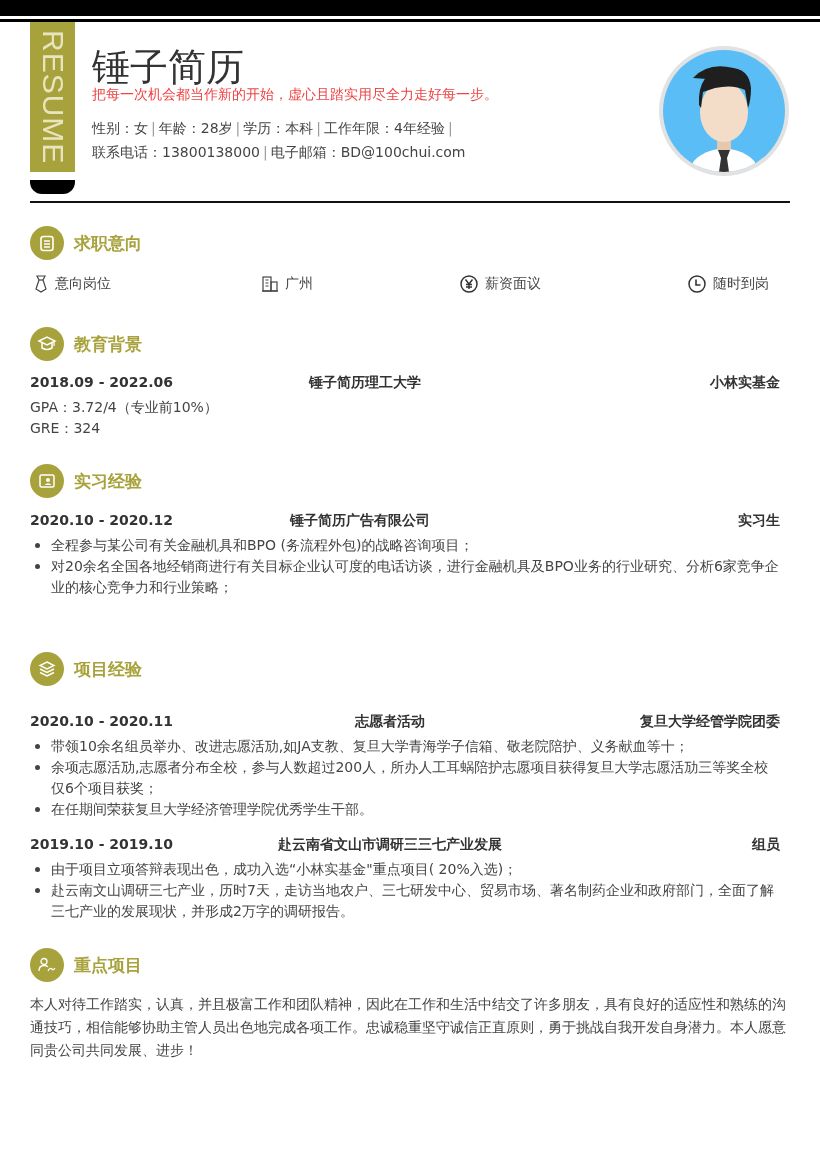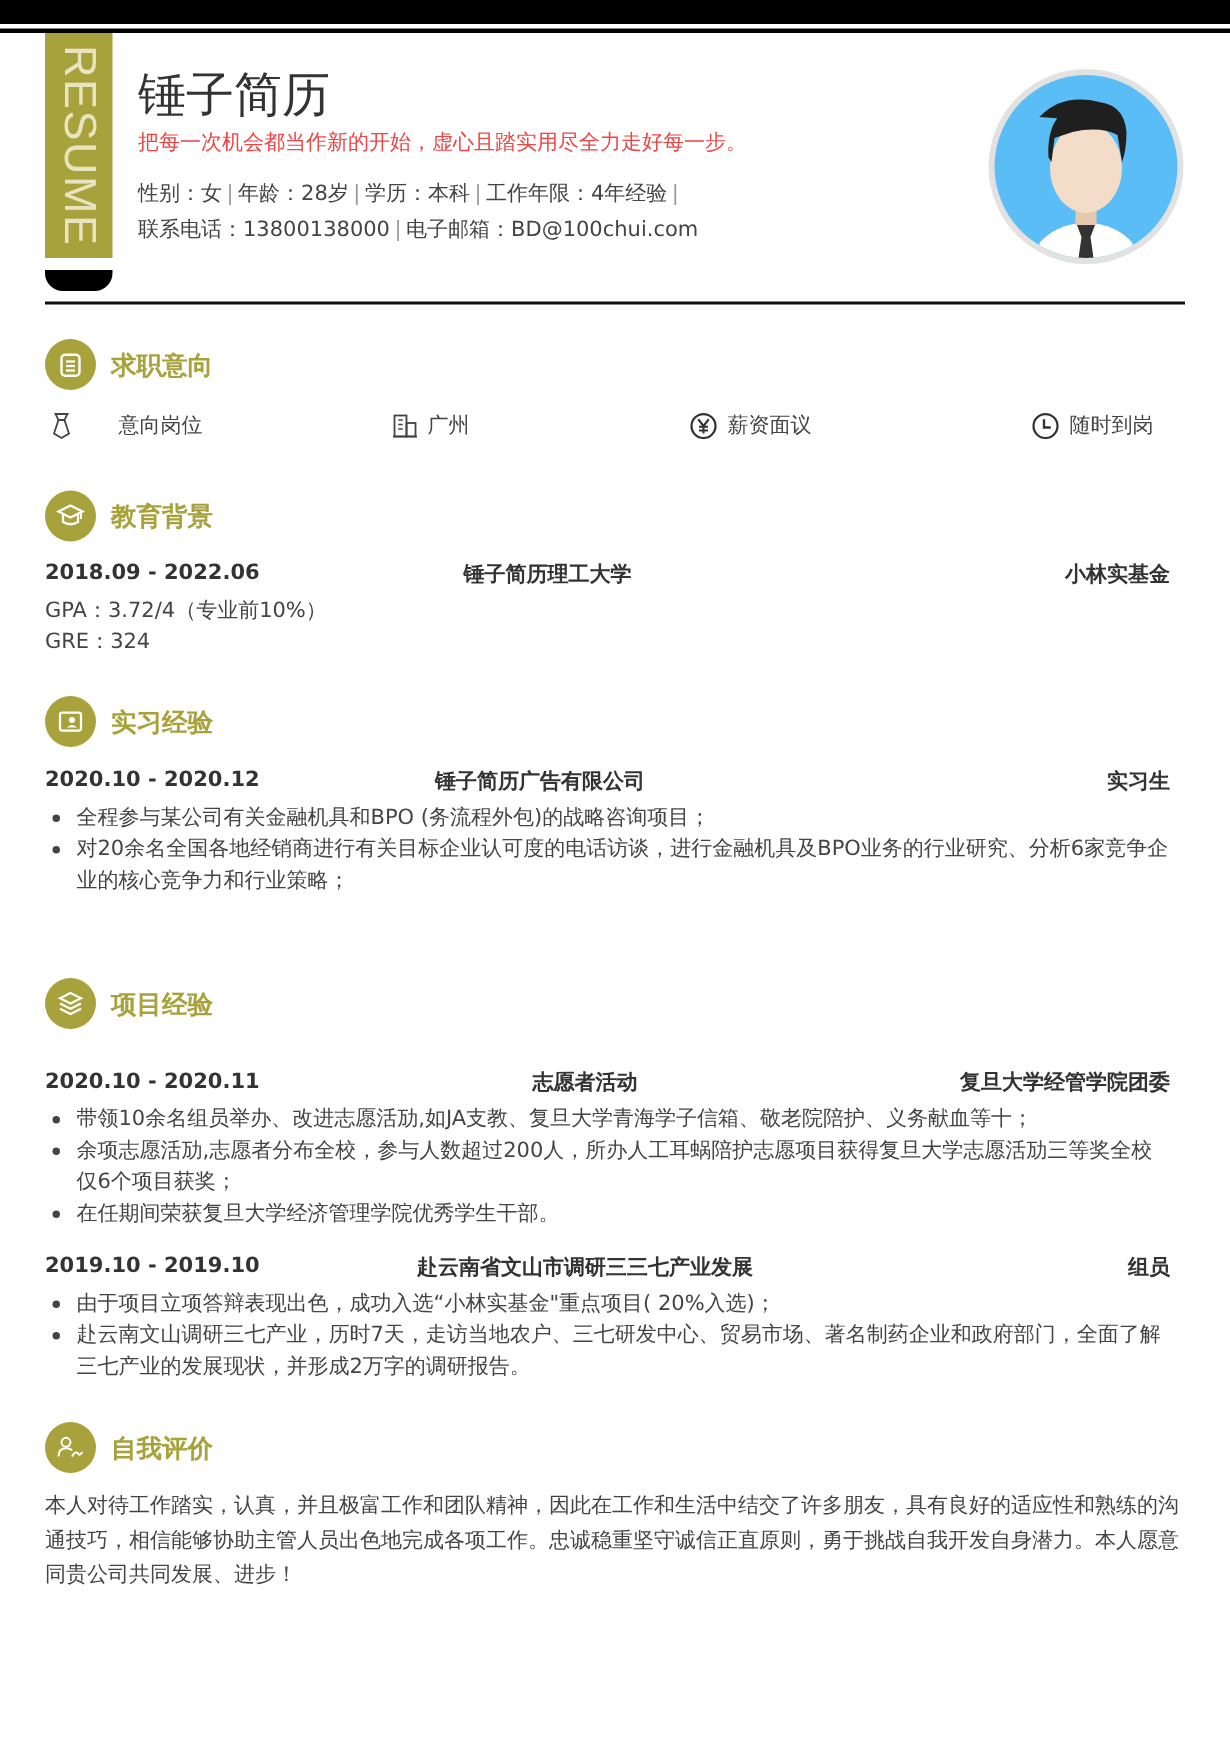--- a/index.html
+++ b/index.html
@@ -7,21 +7,21 @@
   body { font-family: "DejaVu Sans", "Liberation Sans", sans-serif; color: #444; position: relative; }
 
   .topbar { position: absolute; left: 0; top: 0; width: 820px; height: 16px; background: #000; }
   .topline { position: absolute; left: 0; top: 19px; width: 820px; height: 3px; background: #000; }
 
   .resume-tab { position: absolute; left: 30px; top: 22px; width: 45px; height: 150px; background: #a8a23c; }
   .resume-text { position: absolute; left: 30px; top: 22px; width: 45px; height: 150px; display: flex; align-items: center; justify-content: center; }
   .resume-text span { writing-mode: vertical-rl; color: #e8e4c0; font-size: 30px; letter-spacing: 1px; font-family: "Liberation Sans", sans-serif; }
   .resume-cap { position: absolute; left: 30px; top: 180px; width: 45px; height: 14px; background: #000; border-radius: 0 0 12px 12px; }
 
-  .name { position: absolute; left: 92px; top: 42px; font-size: 32px; color: #333; }
+  .name { position: absolute; left: 92px; top: 42px; font-size: 38px; color: #333; }
   .motto { position: absolute; left: 92px; top: 86px; font-size: 14px; color: #ef4444; }
   .info1 { position: absolute; left: 92px; top: 120px; font-size: 14px; color: #444; }
   .info2 { position: absolute; left: 92px; top: 144px; font-size: 14px; color: #444; }
   .sep { color: #999; margin: 0 3px; }
 
   .avatar { position: absolute; left: 659px; top: 46px; width: 130px; height: 130px; border-radius: 50%; background: #e2e2e2; padding: 4px; }
   .avatar-inner { width: 122px; height: 122px; border-radius: 50%; background: #5bbdf5; overflow: hidden; position: relative; }
 
   .header-line { position: absolute; left: 30px; top: 201px; width: 760px; height: 2px; background: #111; }
 
@@ -87,21 +87,21 @@
         <rect x="3" y="2.5" width="12" height="14" rx="2.5" fill="none" stroke="#fff" stroke-width="1.6"></rect>
         <line x1="6" y1="7" x2="12" y2="7" stroke="#fff" stroke-width="1.5"></line>
         <line x1="6" y1="10" x2="12" y2="10" stroke="#fff" stroke-width="1.5"></line>
         <line x1="6" y1="13" x2="12" y2="13" stroke="#fff" stroke-width="1.5"></line>
       </svg>
   </div>
   <div class="sec-title">求职意向</div>
 </div>
 
 <div class="intent-row">
-  <div class="intent-item" style="left:4px;gap:24px;">
+  <div class="intent-item" style="left:4px;">
     <svg width="14" height="18" viewBox="0 0 14 18">
         <path d="M3 1 L11 1 L9 5 L12 14 L7 17 L2 14 L5 5 Z" fill="none" stroke="#444" stroke-width="1.2"></path>
         <line x1="5" y1="5" x2="9" y2="5" stroke="#444" stroke-width="1.2"></line>
       </svg>
     <span>意向岗位</span>
   </div>
   <div class="intent-item" style="left:232px;">
     <svg width="16" height="16" viewBox="0 0 16 16">
         <rect x="1" y="1" width="8" height="14" fill="none" stroke="#444" stroke-width="1.2"></rect>
         <rect x="9" y="6" width="6" height="9" fill="none" stroke="#444" stroke-width="1.2"></rect>
@@ -201,16 +201,16 @@
 </ul>
 
 <div class="sec-head" style="top:948px;">
   <div class="sec-icon">
     <svg width="20" height="18" viewBox="0 0 20 18">
         <circle cx="7" cy="5.5" r="3" fill="none" stroke="#fff" stroke-width="1.3"></circle>
         <path d="M2 15 Q2 9.5 7 9.5 Q10 9.5 11 11" fill="none" stroke="#fff" stroke-width="1.3"></path>
         <path d="M11 15 Q13 11 15 13 Q16 15 18 12" fill="none" stroke="#fff" stroke-width="1.3"></path>
       </svg>
   </div>
-  <div class="sec-title">自我评价</div>
+  <div class="sec-title">重点项目</div>
 </div>
 
 <div class="para">本人对待工作踏实，认真，并且极富工作和团队精神，因此在工作和生活中结交了许多朋友，具有良好的适应性和熟练的沟通技巧，相信能够协助主管人员出色地完成各项工作。忠诚稳重坚守诚信正直原则，勇于挑战自我开发自身潜力。本人愿意同贵公司共同发展、进步！</div>
 
 </body></html>

